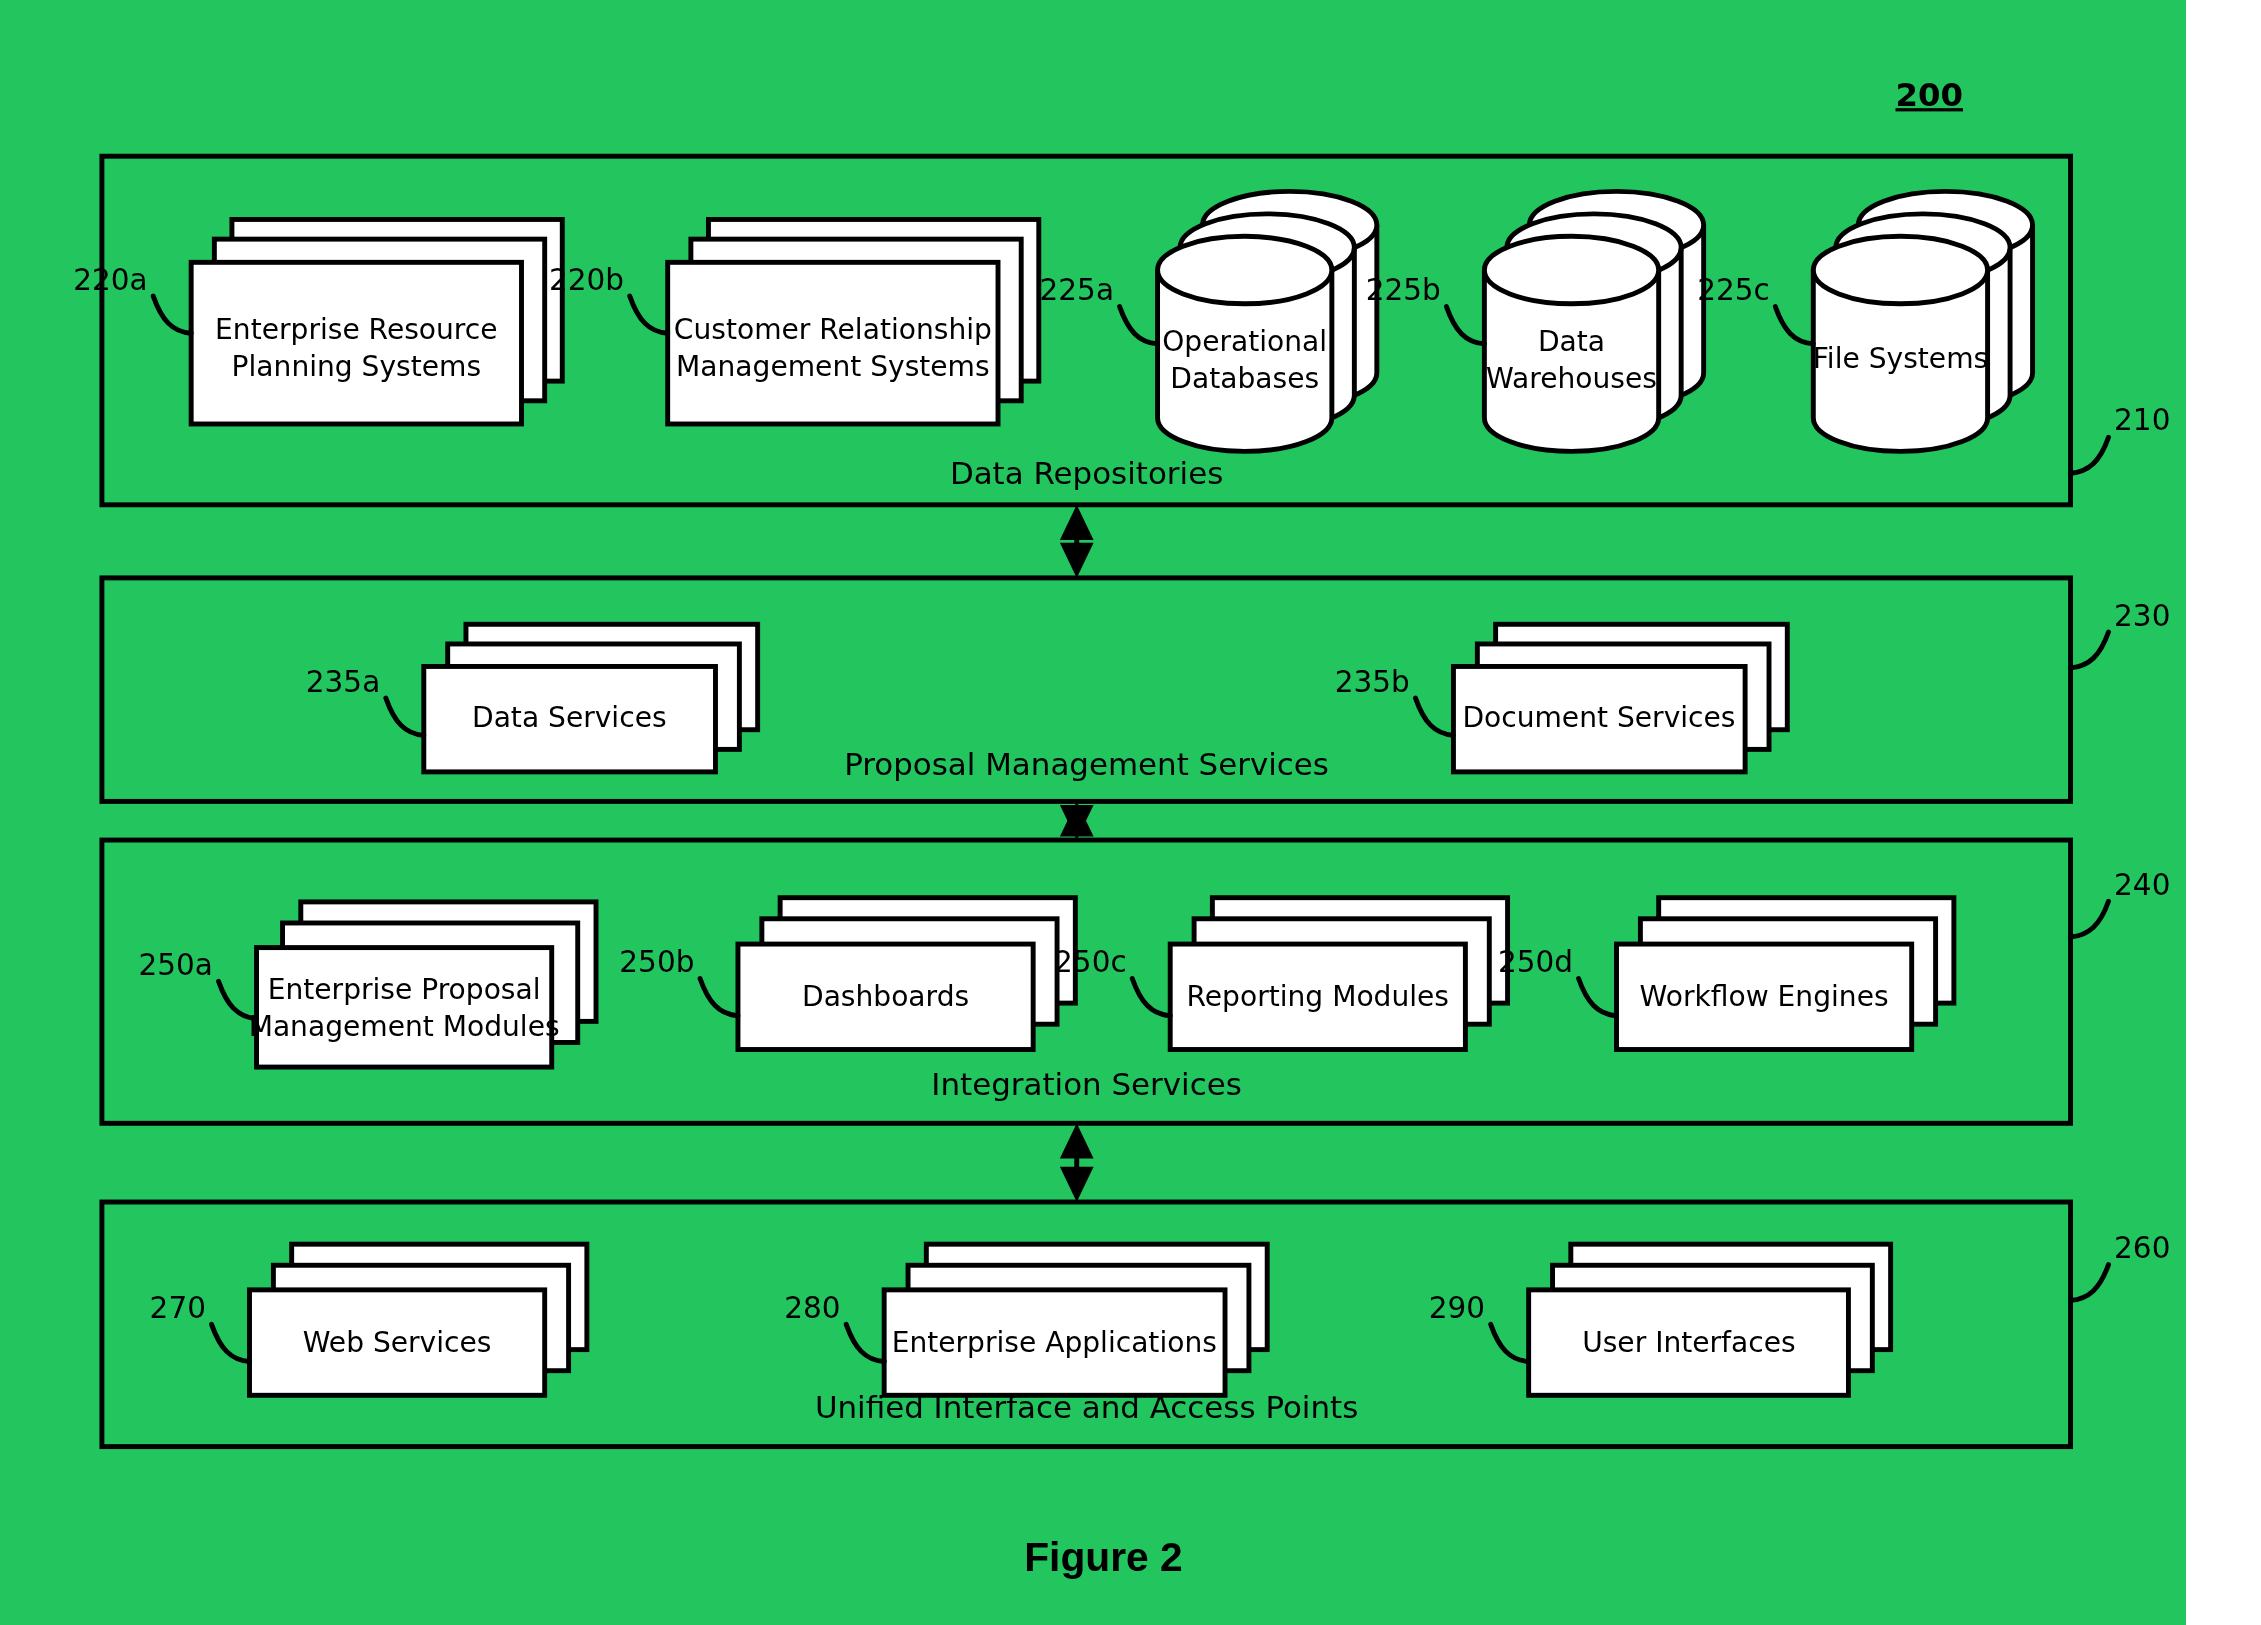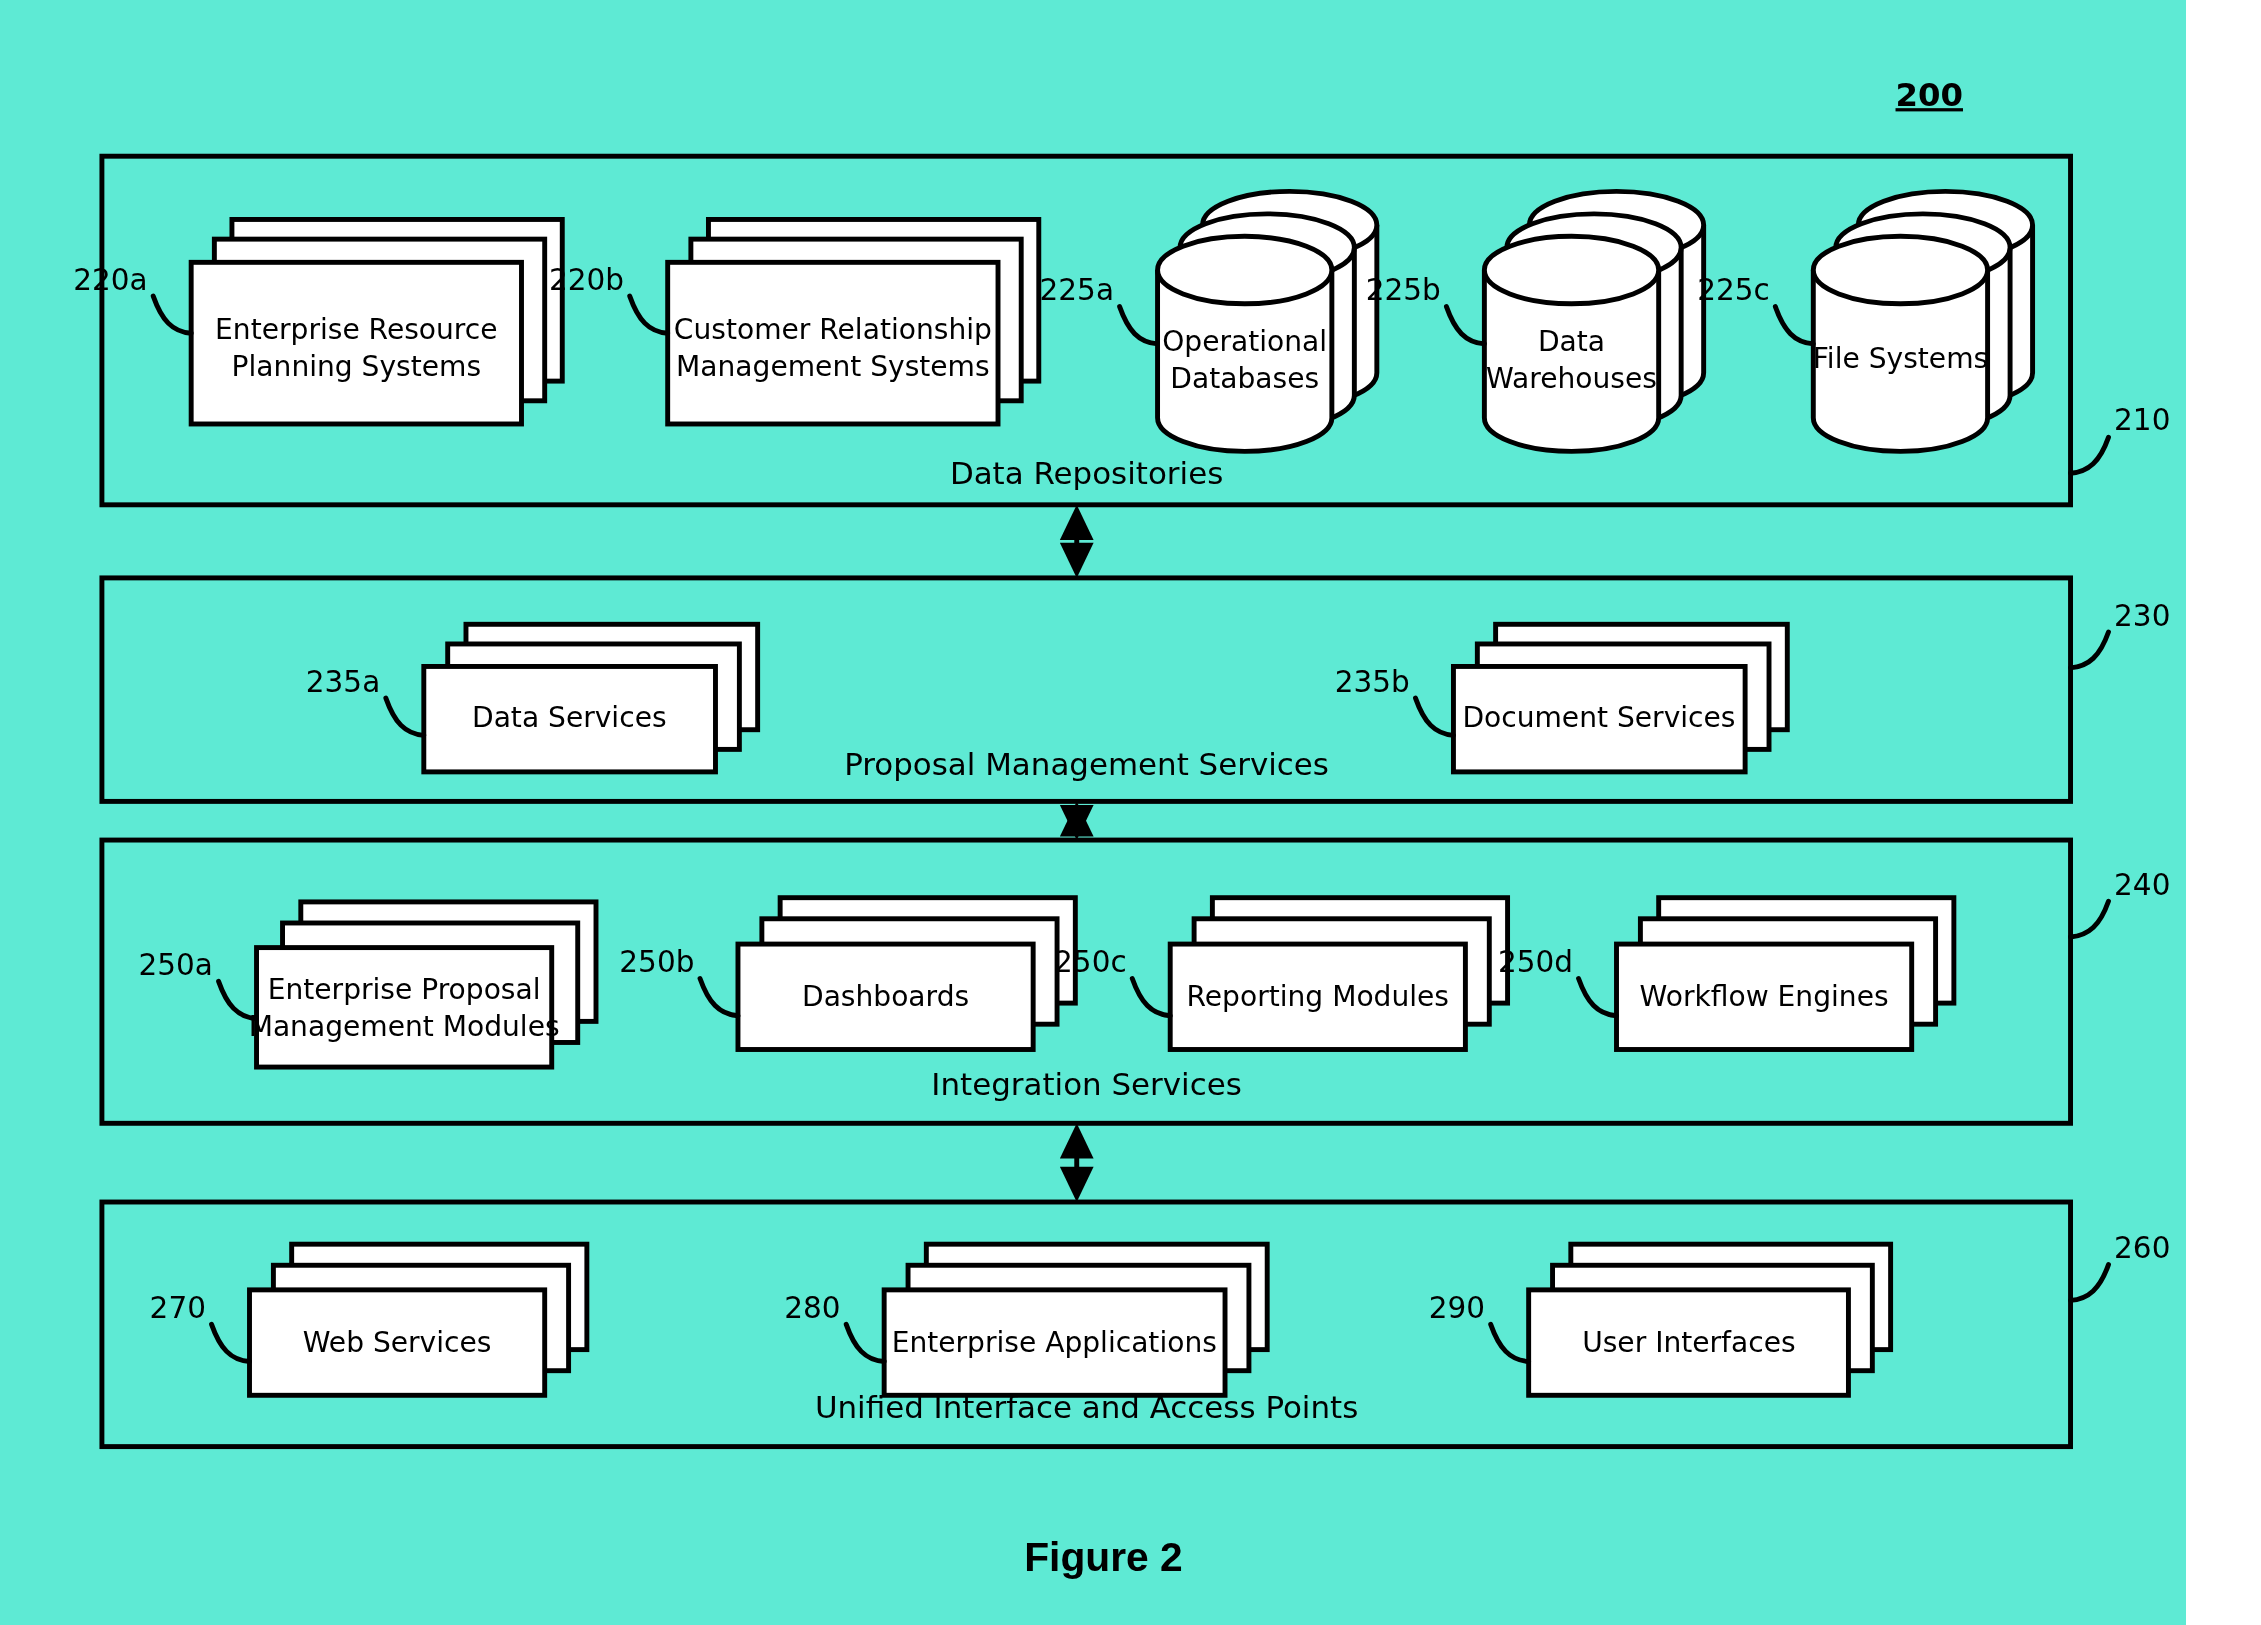--- a/index.html
+++ b/index.html
@@ -10,21 +10,21 @@
   body {
     width: 2261px;
     height: 1626px;
     overflow: hidden;
     font-family: "DejaVu Sans", sans-serif;
   }
   #figure-root {
     position: relative;
     width: 2186px;
     height: 1626px;
-    background: #5eead4;
+    background: #22c55e;
   }
   svg.diagram {
     position: absolute;
     top: 0;
     left: 0;
     width: 2261px;
     height: 1626px;
   }
   .frame {
     fill: none;

